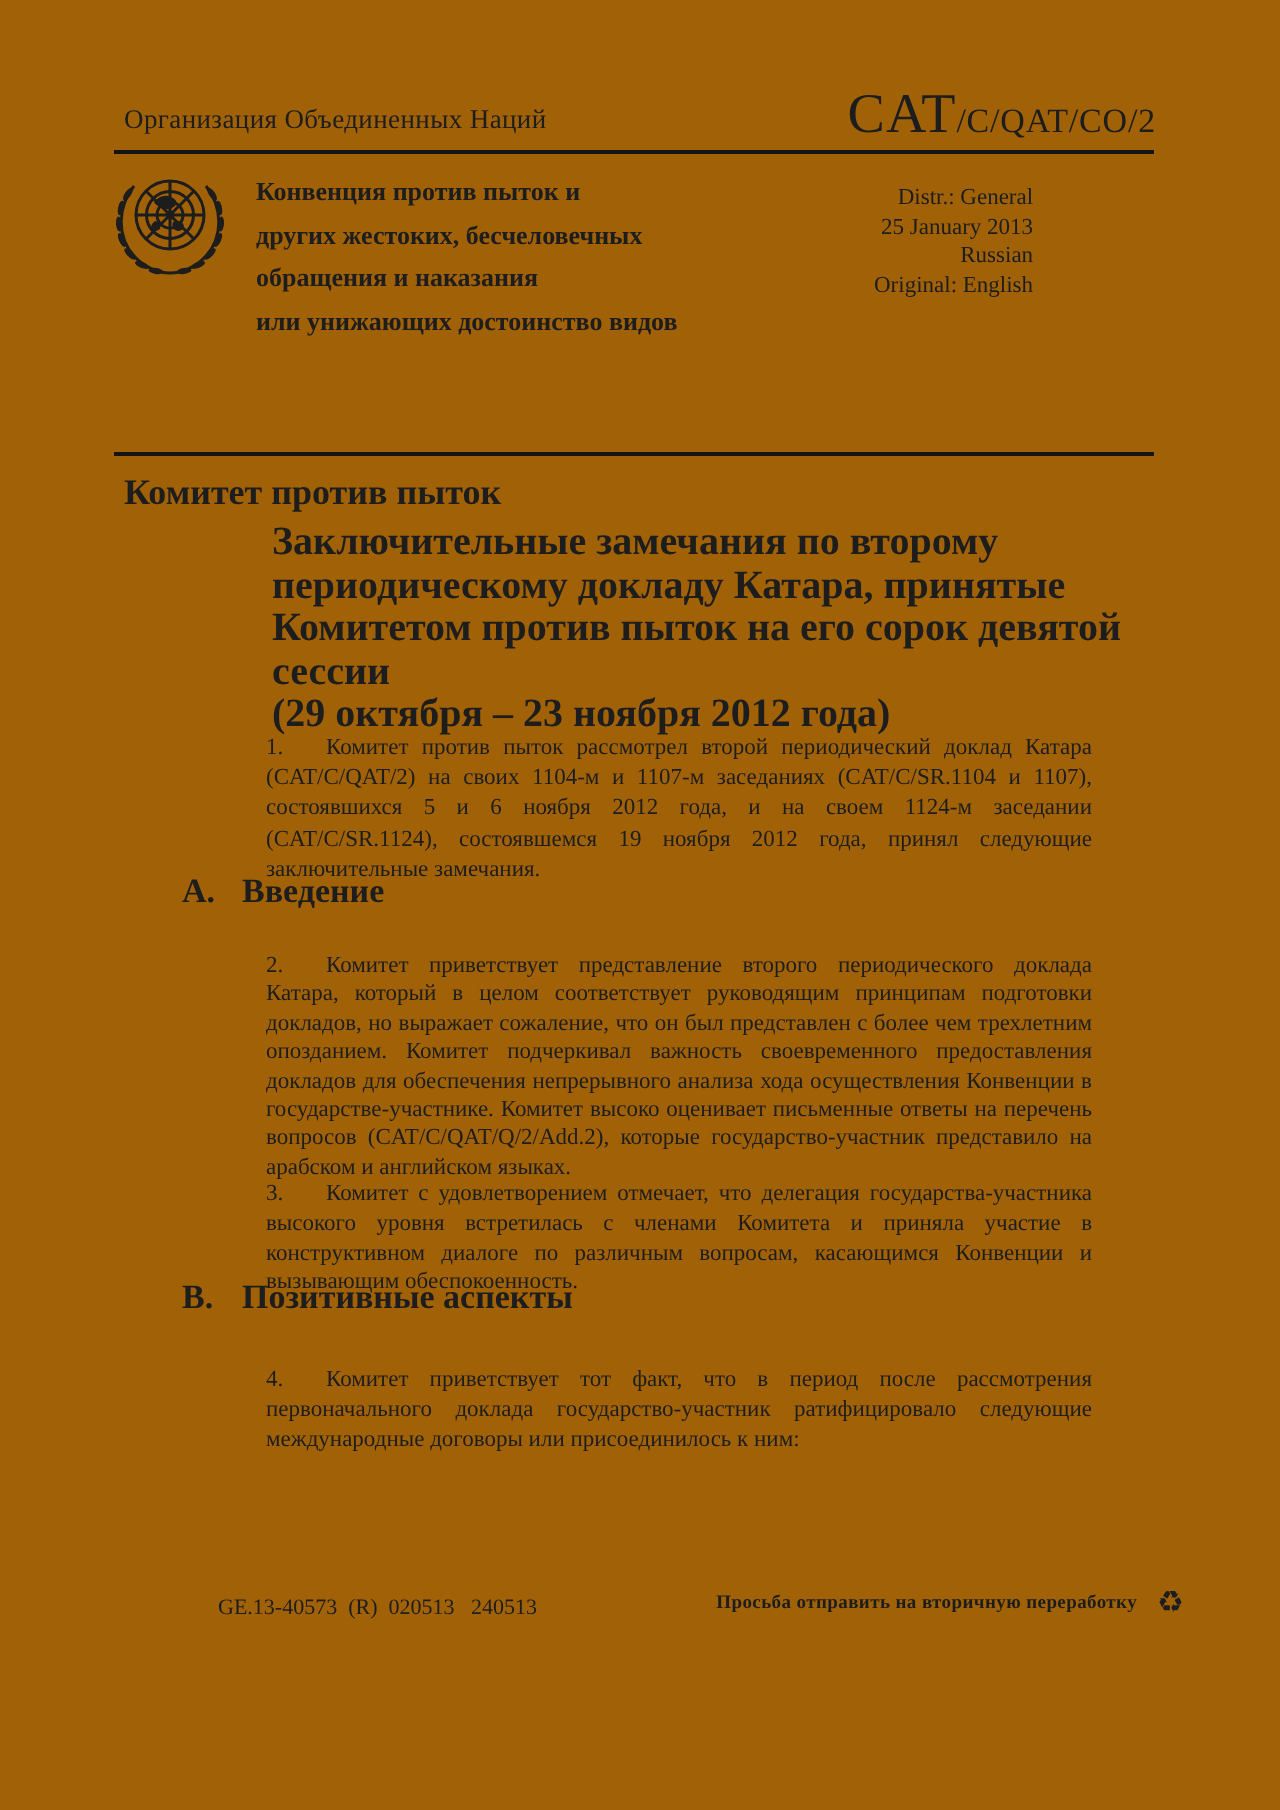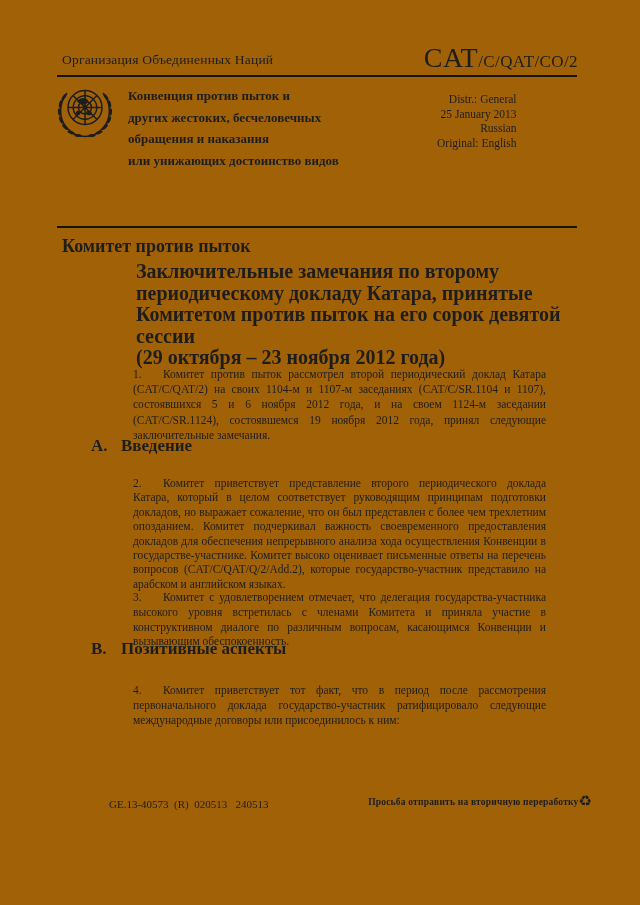--- a/index.html
+++ b/index.html
@@ -36,21 +36,21 @@
   .sect{position:absolute;left:91px;font-weight:bold;font-size:17px;}
   .sect .slet{display:inline-block;width:30px;}
   .secA{top:436px;}
   .secB{top:639px;}
   .item{text-indent:32px;line-height:14.6px;}
   .imark{display:inline-block;width:35px;text-indent:0;}
   .itA{left:118px;top:717px;}
   .itB{left:118px;top:748px;}
   
   .ge-code{position:absolute;left:62px;top:798px;font-size:11px;white-space:pre;margin-left:47px;}
-  .recycle-line{position:absolute;right:48px;top:794px;display:flex;align-items:center;gap:0;}
+  .recycle-line{position:absolute;right:48px;top:794px;display:flex;align-items:center;gap:10px;}
   .recycle-text{font-weight:bold;font-size:9.5px;letter-spacing:.2px;}
   .recycle-glyph{font-family:"DejaVu Sans",sans-serif;font-size:15px;line-height:15px;}
 </style>
 </head>
 <body>
 
 <div class="page">
 
   <div class="org-line">Организация Объединенных Наций</div>
 

